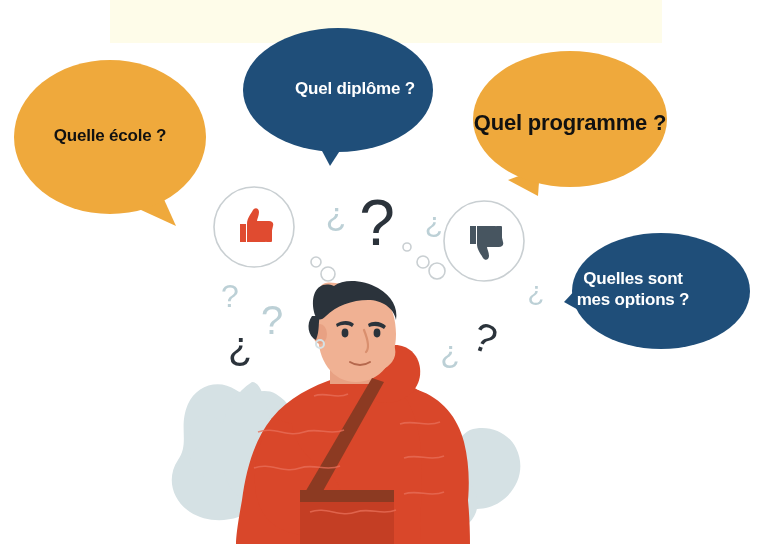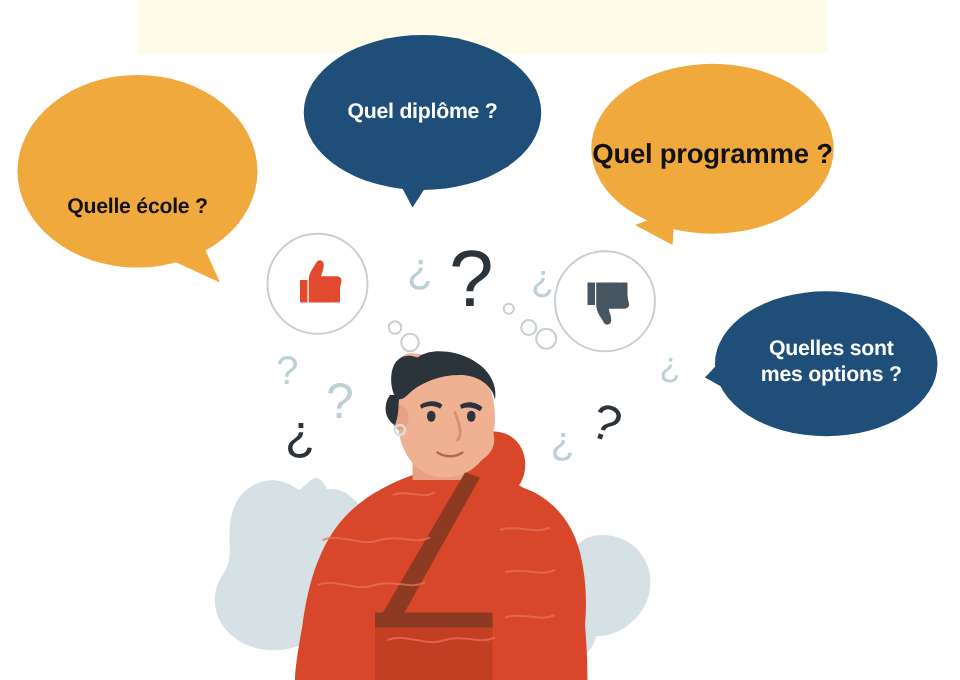--- a/index.html
+++ b/index.html
@@ -187,22 +187,22 @@
       <path fill="#EFA93C" d="M540 168 L538 196 L508 180 Z"></path>
       <ellipse cx="570" cy="119" rx="97" ry="68" fill="#EFA93C"></ellipse>
     </g>
 
     <g>
       <path fill="#1F4E79" d="M592 272 L600 322 L564 302 Z"></path>
       <ellipse cx="661" cy="291" rx="89" ry="58" fill="#1F4E79"></ellipse>
     </g>
   </svg>
 
-  <div class="bubble-text t-dark" style="left:14px;top:126px;width:192px;font-size:17px;margin-top:29px;">Quelle école ?</div>
-
-  <div class="bubble-text t-light" style="left:243px;top:79px;width:190px;font-size:17px;">Quel diplôme ?</div>
+  <div class="bubble-text t-dark" style="left:14px;top:126px;width:192px;font-size:17px;">Quelle école ?</div>
+
+  <div class="bubble-text t-light" style="left:243px;top:79px;width:190px;font-size:17px;padding-left:17px;">Quel diplôme ?</div>
 
   <div class="bubble-text t-dark" style="left:473px;top:110px;width:194px;font-size:22px;">Quel programme ?</div>
 
-  <div class="bubble-text t-light" style="left:576px;top:269px;width:178px;font-size:17px;">Quelles sont
+  <div class="bubble-text t-light" style="left:544px;top:269px;width:178px;font-size:17px;">Quelles sont
 mes options ?</div>
 
 </div>
 
 </body></html>

